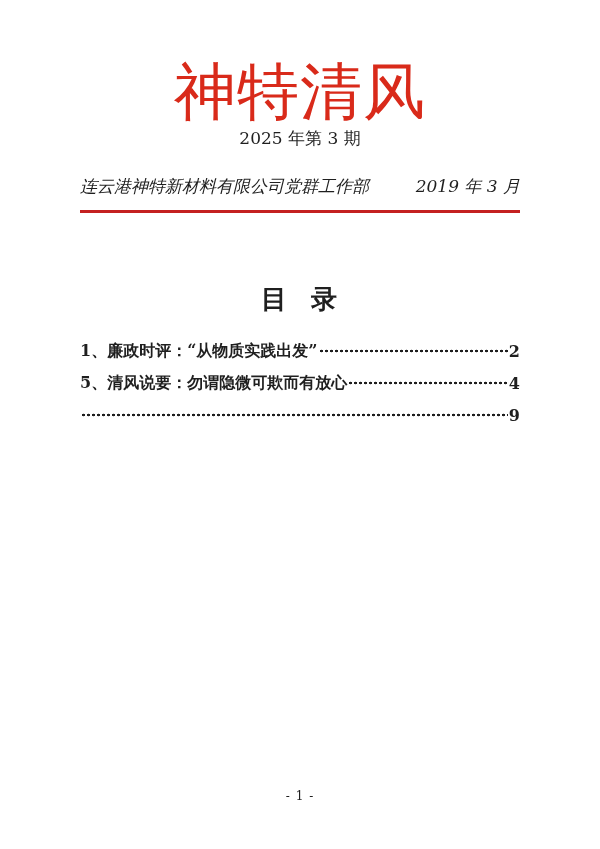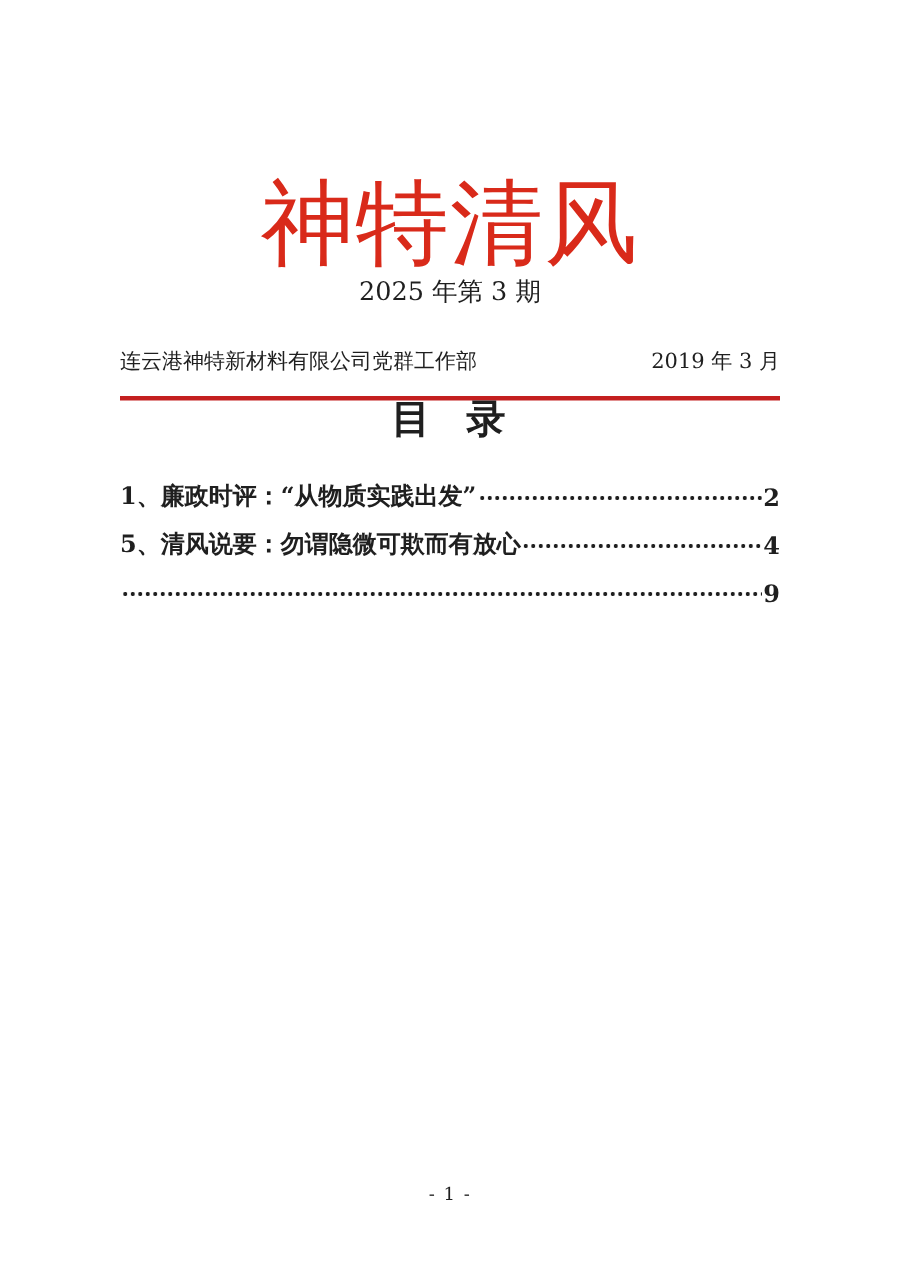--- a/index.html
+++ b/index.html
@@ -2,21 +2,21 @@
 <html><head>
 <meta charset="utf-8">
 <style>
   html, body { margin: 0; padding: 0; background: #ffffff; }
   .page {
     position: relative;
     width: 600px;
     height: 849px;
     background: #ffffff;
     box-sizing: border-box;
-    padding-top: 113px;
+    padding-top: 56px;
     overflow: hidden;
     font-family: "DejaVu Serif", "Liberation Serif", serif;
     color: #1f1f1f;
   }
   .masthead-title {
     text-align: center;
     font-size: 62px;
     line-height: 1.15;
     font-weight: 400;
     color: #d92a1a;
@@ -28,31 +28,33 @@
     font-size: 17px;
     line-height: 1.3;
     white-space: pre;
   }
   .publisher-row {
     width: 440px;
     margin: 26px auto 0;
     display: flex;
     justify-content: space-between;
     align-items: baseline;
-    font-size: 14px;
+    font-size: 17px;
     line-height: 1.3;
     white-space: pre;
+    font-style: italic;
   }
   .red-rule {
     width: 440px;
     margin: 13px auto 0;
     height: 3px;
     background: #c42020;
   }
   .toc-heading {
+    margin-top: 73px;
     text-align: center;
     font-size: 26px;
     line-height: 1;
     font-weight: bold;
     white-space: pre;
     letter-spacing: 2px;
   }
   .toc-list {
     width: 440px;
     margin: 23px auto 0;

